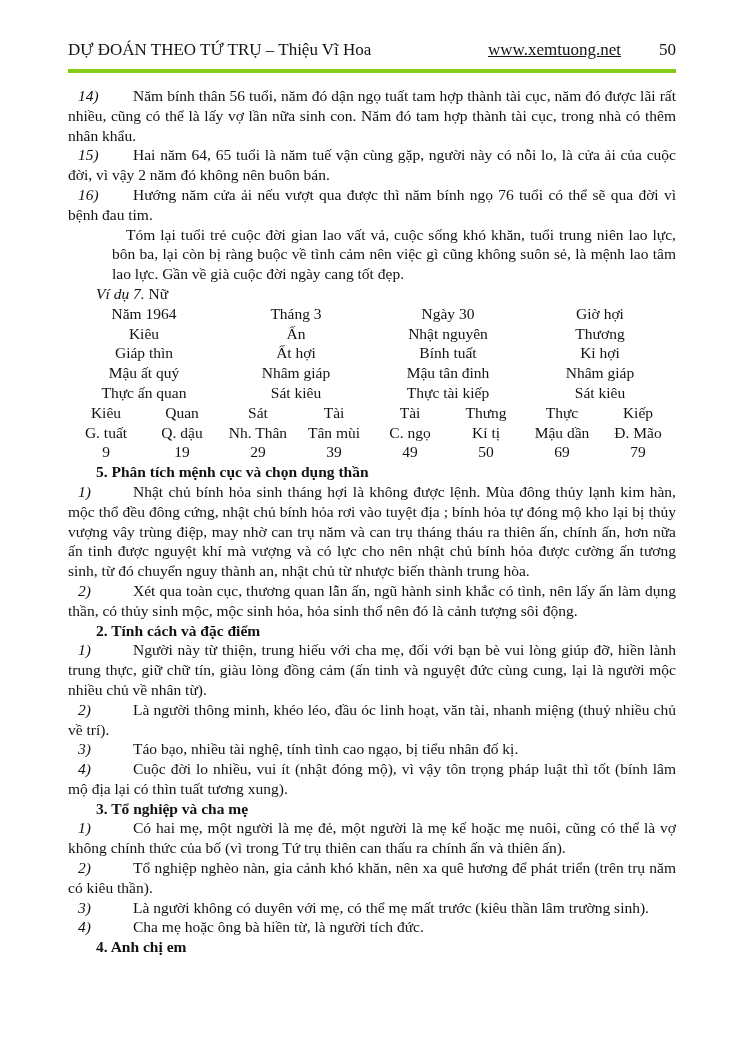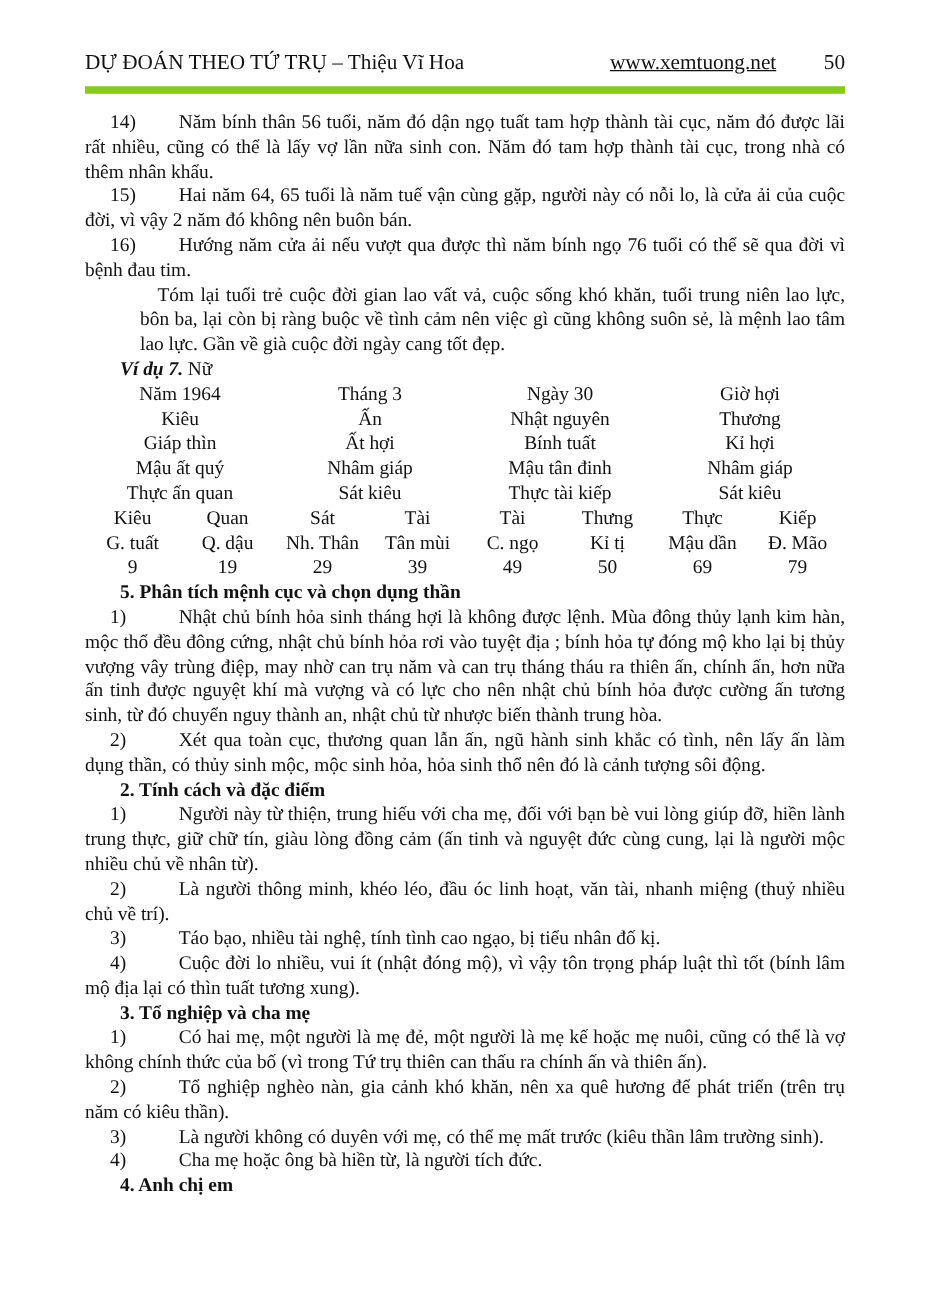--- a/index.html
+++ b/index.html
@@ -6,32 +6,32 @@
   body{
     width:744px;height:1053px;
     background:#ffffff;color:#121212;
     font-family:"Liberation Serif","DejaVu Serif",serif;
     overflow:hidden;
   }
   .page{padding:40px 68px 0 68px;}
   
   .hdr{
     display:flex;justify-content:space-between;align-items:baseline;
-    font-size:17px;padding-bottom:9px;border-bottom:6px solid #84cc16;
+    font-size:17px;padding-bottom:9px;border-bottom:4px solid #84cc16;
   }
   .hdr-right{display:flex;align-items:baseline;gap:38px;}
   .site{text-decoration:underline;}
   
   .content{padding-top:13px;font-size:15.5px;line-height:19.8px;}
   p{margin:0;}
   .para{text-align:justify;}
-  .num{display:inline-block;width:55px;margin-left:20px;}
+  .num{display:inline-block;width:55px;margin-left:10px;font-style:italic;}
   .sum{text-align:justify;text-indent:14px;margin-left:44px;}
   .ex{text-indent:28px;}
-  .ex-label{font-weight:bold;font-style:italic;}
+  .ex-label{font-weight:normal;font-style:italic;}
   .h{font-weight:bold;text-indent:28px;}
   
   .ptable{display:grid;grid-template-columns:repeat(8,1fr);text-align:center;}
   .c2{grid-column:span 2;}
   .c1{grid-column:span 1;}
 </style>
 </head>
 <body>
 
 <div class="page">

